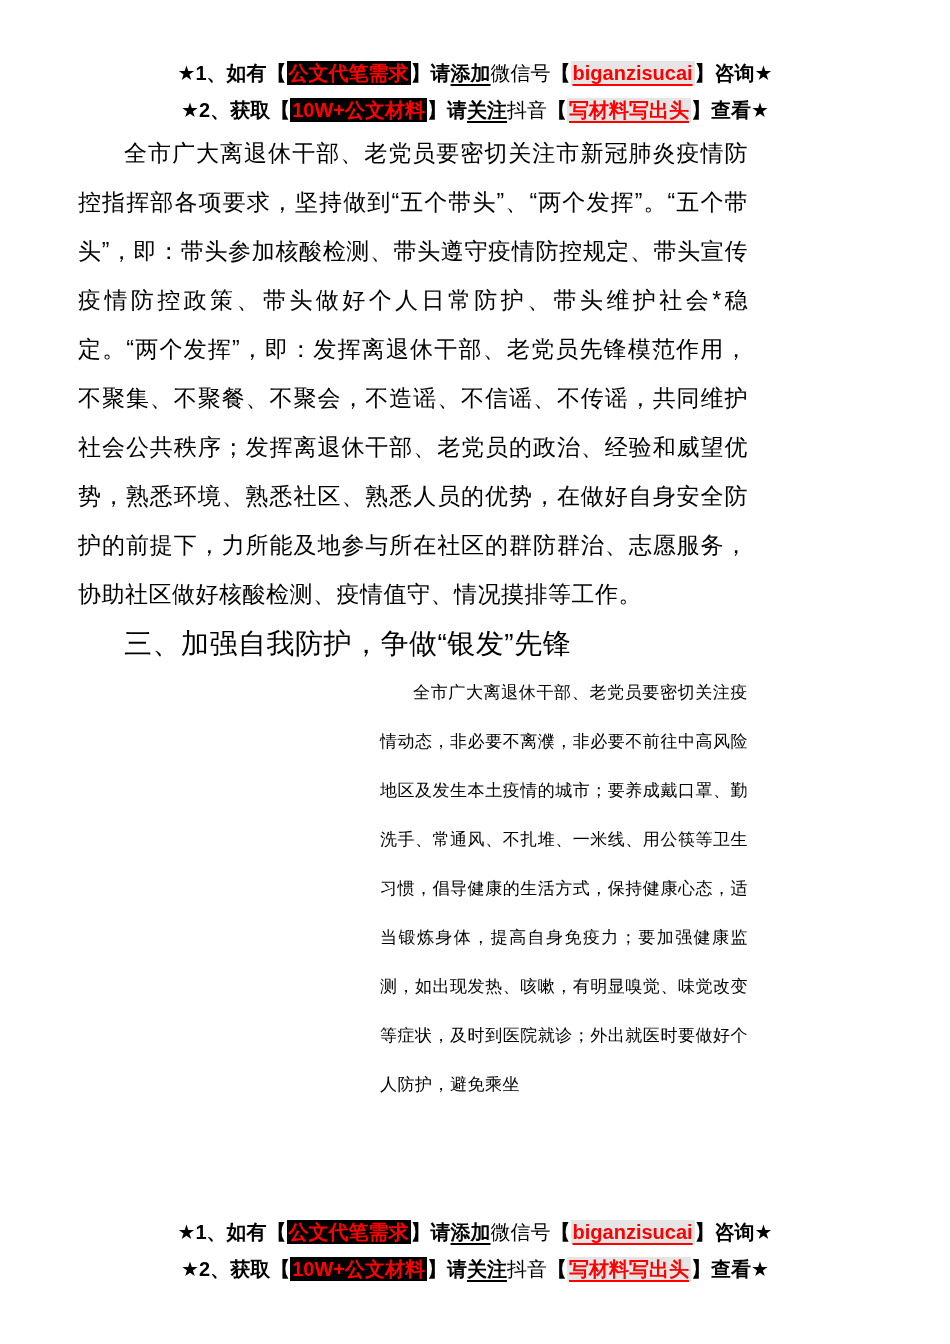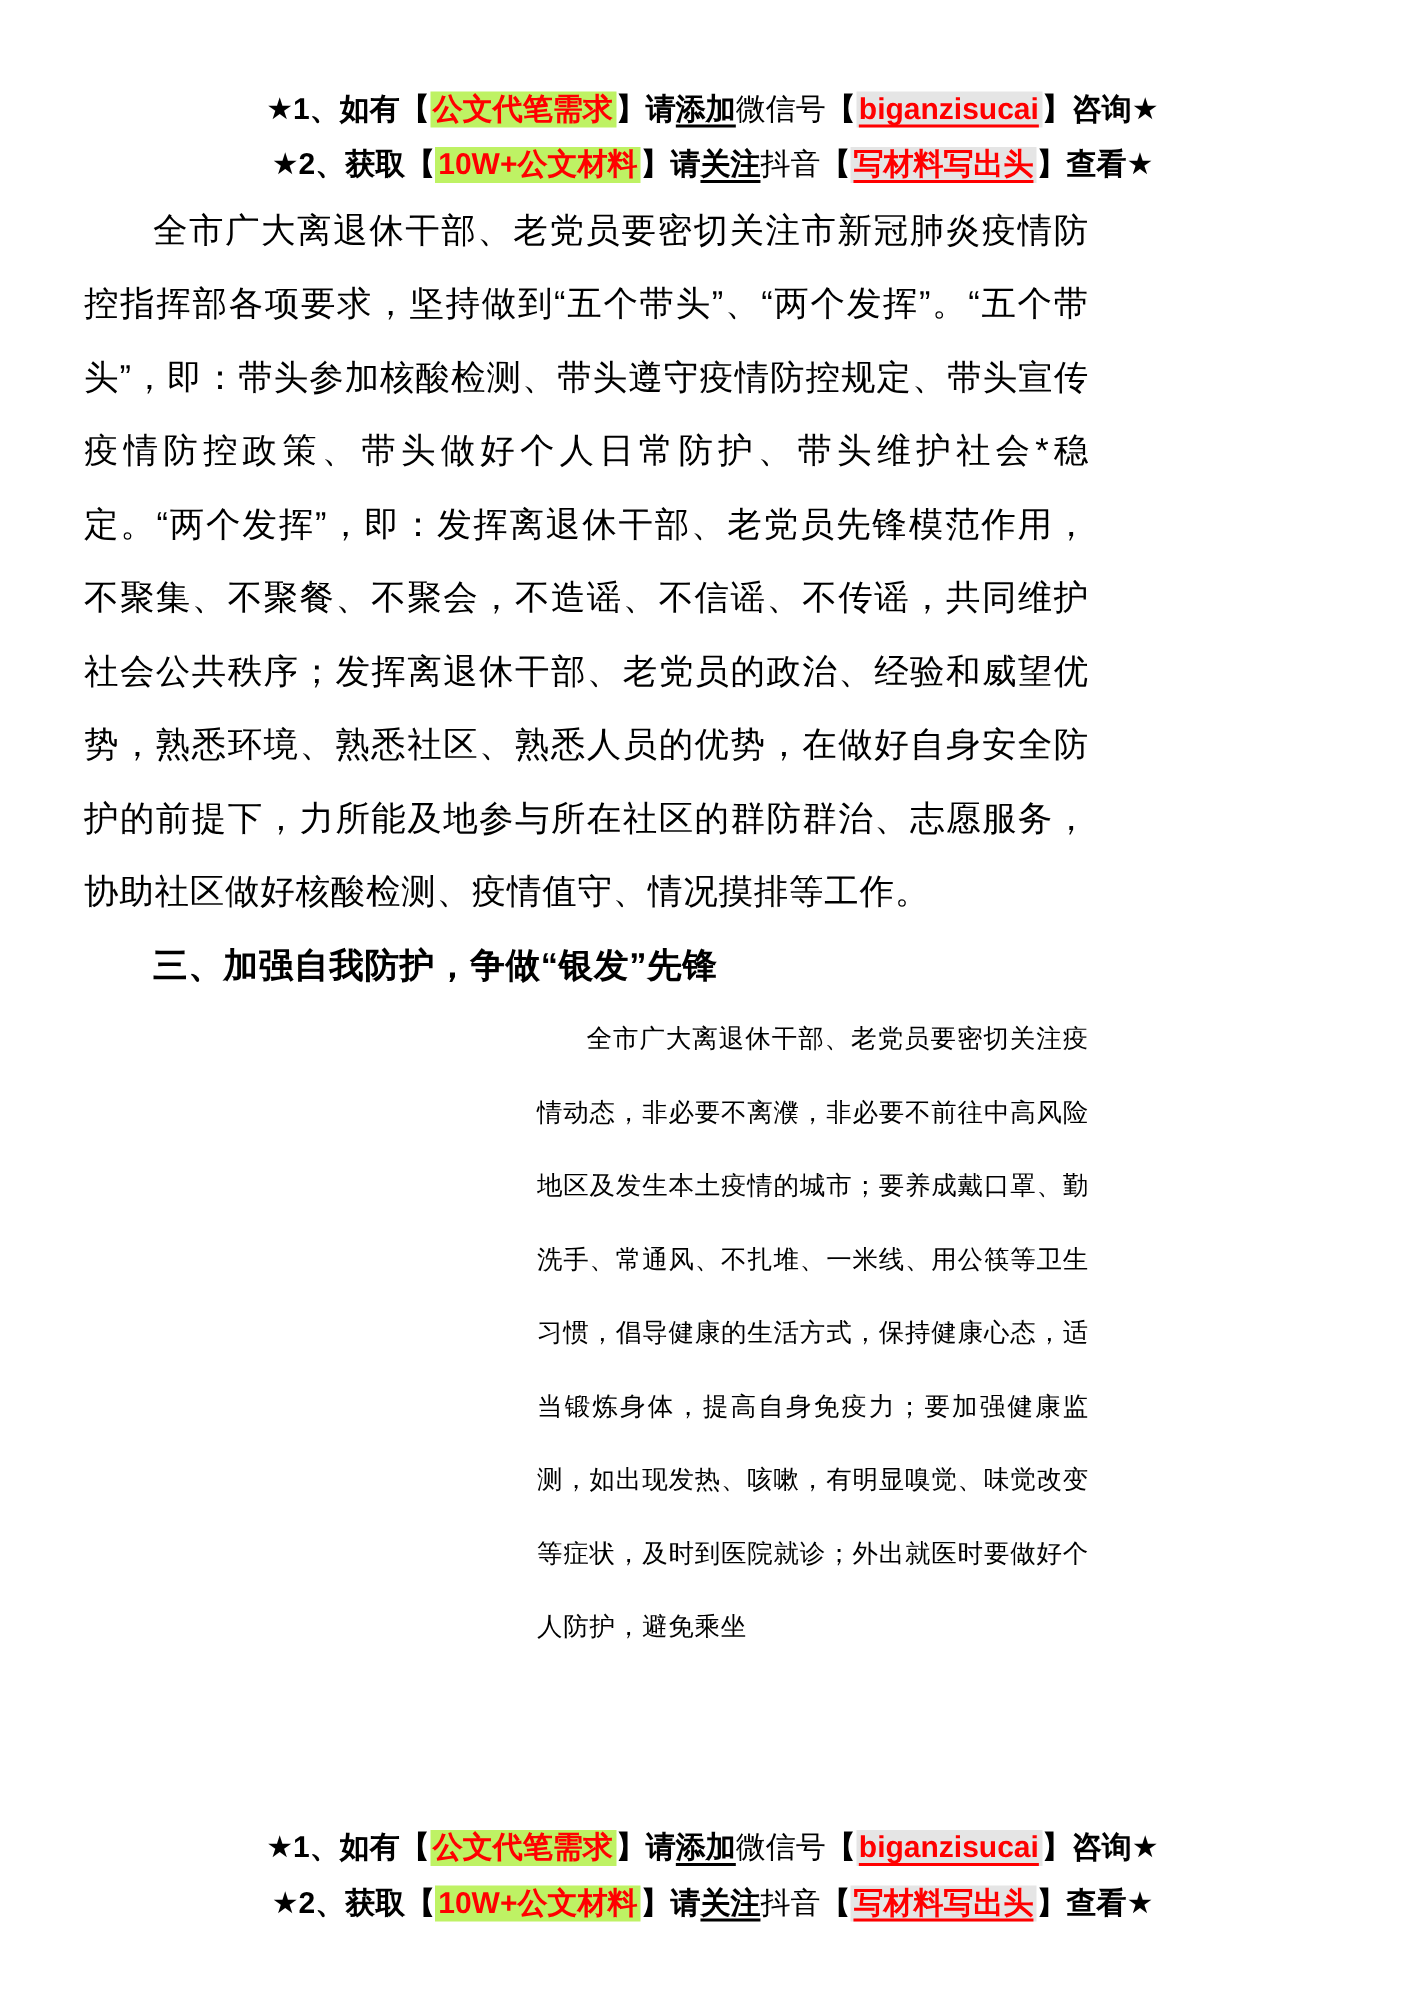--- a/index.html
+++ b/index.html
@@ -31,54 +31,54 @@
   .seg-plain { font-weight: 400; }
   .seg-bold-underline {
     font-weight: 700;
     text-decoration: underline;
     text-decoration-thickness: 2px;
     text-underline-offset: 4px;
   }
   .seg-red-highlight {
     font-weight: 700;
     color: #ff0000;
-    background: #bef264;
+    background: #000000;
     padding: 1px 2px;
   }
   .seg-red-highlight-underline {
     font-weight: 700;
     color: #ff0000;
     background: #e5e5e5;
     padding: 1px 2px;
     text-decoration: underline;
     text-decoration-color: #ff0000;
     text-decoration-thickness: 2px;
     text-underline-offset: 4px;
   }
   
   .content {
-    margin: 0 56px;
+    margin: 0 78px;
     width: 670px;
   }
   .body-para {
     margin: 0;
     font-size: 23px;
     line-height: 49px;
     letter-spacing: 0.5px;
     text-align: justify;
     text-justify: inter-ideograph;
     color: #000000;
   }
   .para-main { text-indent: 46px; }
   .section-heading {
     margin: 0;
-    font-size: 23px;
+    font-size: 28px;
     line-height: 49px;
     letter-spacing: 0.5px;
-    font-weight: 700;
+    font-weight: 400;
     text-indent: 46px;
     color: #000000;
   }
   .wrap-section { width: 670px; }
   .wrap-section::after { content: ""; display: block; clear: both; }
   .float-placeholder {
     float: left;
     width: 302px;
     height: 540px;
     background: #ffffff;

